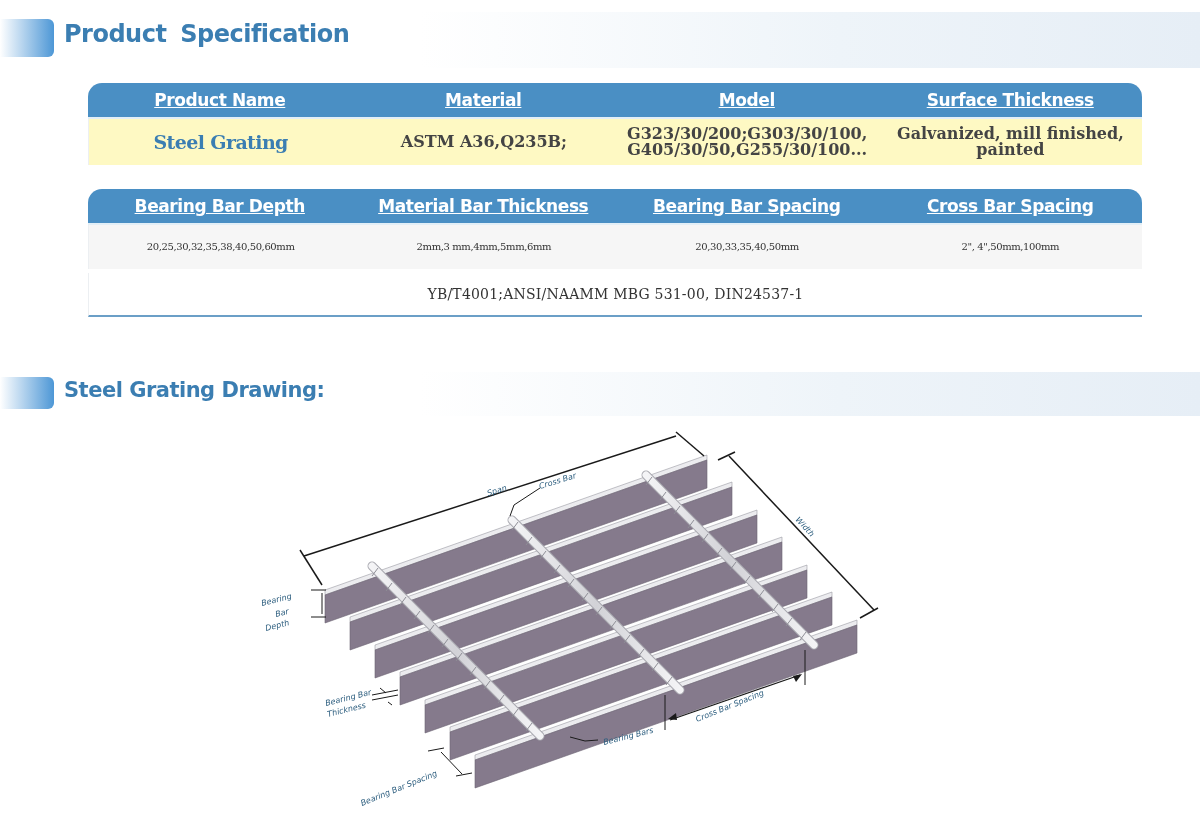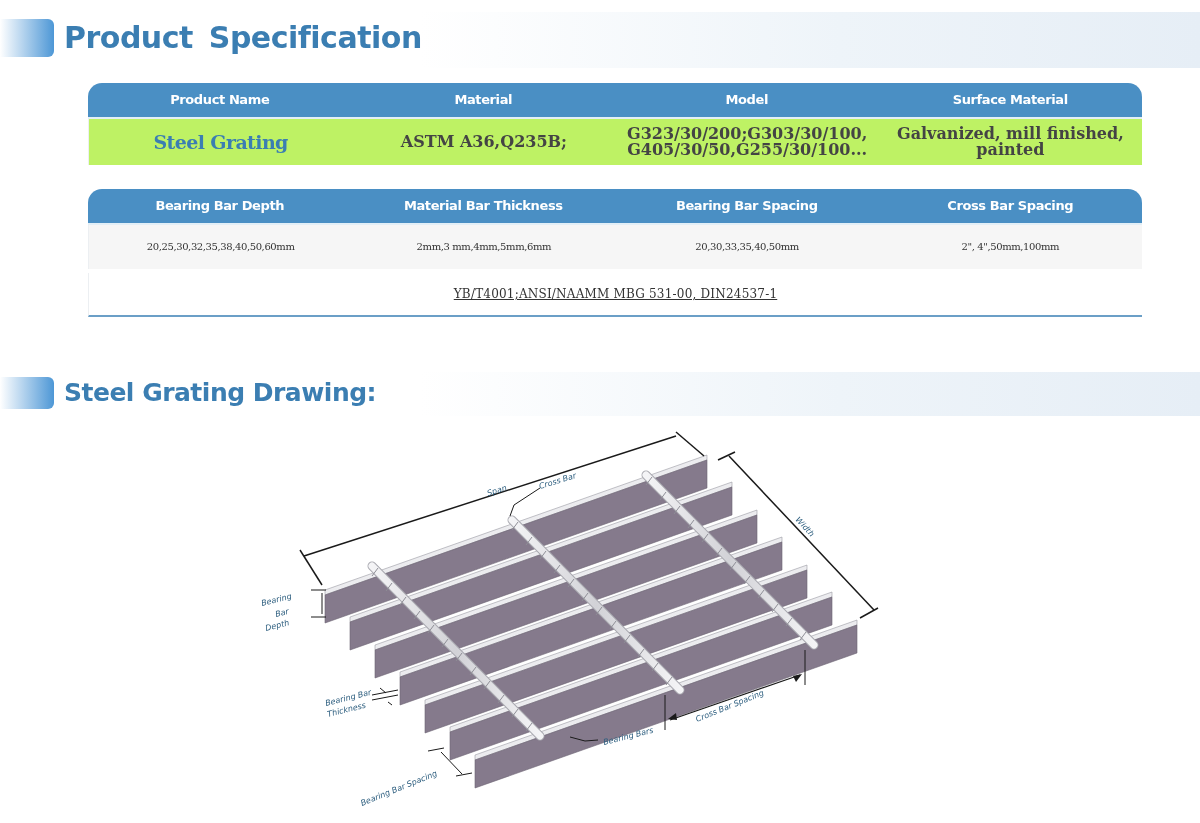--- a/index.html
+++ b/index.html
@@ -2,58 +2,58 @@
 <html><head>
 <meta charset="utf-8">
 <style>
   html,body{margin:0;padding:0;}
   body{width:1200px;height:823px;background:#ffffff;position:relative;overflow:hidden;font-family:"DejaVu Sans",sans-serif;}
   .section-head{position:absolute;left:0;width:1200px;height:56px;background:linear-gradient(90deg,#ffffff 0%,#ffffff 35%,#eef4f9 70%,#e6eef6 100%);}
   .section-head .marker{position:absolute;left:0;width:54px;height:38px;border-radius:0 6px 6px 0;background:linear-gradient(90deg,#ffffff 0%,#b9d6ef 40%,#4d97d6 100%);}
   .section-head .title{position:absolute;left:64px;color:#3b7eb2;font-weight:bold;font-family:"DejaVu Sans",sans-serif;letter-spacing:-0.5px;white-space:nowrap;}
   #sh1{top:12px;}
   #sh1 .marker{top:7px;}
-  #sh1 .title{top:8px;font-size:30px;word-spacing:6px;}
+  #sh1 .title{top:8px;font-size:24px;word-spacing:6px;}
   #sh2{top:372px;height:44px;}
   #sh2 .marker{top:5px;height:32px;}
-  #sh2 .title{top:6px;font-size:25px;}
+  #sh2 .title{top:6px;font-size:21px;}
 
   .spec-table{position:absolute;left:88px;width:1054px;}
   .spec-header{height:34px;background:#4a8fc4;border-radius:14px 14px 0 0;display:flex;border-bottom:2px solid #e3eff7;}
-  .spec-header .hcell{flex:1;color:#ffffff;font-weight:bold;font-size:13px;text-align:center;line-height:34px;letter-spacing:-0.4px;white-space:nowrap;}
+  .spec-header .hcell{flex:1;color:#ffffff;font-weight:bold;font-size:17px;text-align:center;line-height:34px;letter-spacing:-0.4px;white-space:nowrap;text-decoration:underline;}
   .spec-body{display:flex;align-items:center;border-left:1px solid #eceff2;}
   .spec-body .bcell{flex:1;text-align:center;color:#333;font-family:"DejaVu Serif",serif;font-size:12.5px;line-height:16px;}
   #t1{top:83px;}
-  #t1 .spec-body{height:46px;background:#bef264;}
+  #t1 .spec-body{height:46px;background:#fef9c3;}
   #t1 .bcell.name{color:#3b7eb2;font-size:19px;font-weight:bold;letter-spacing:-0.6px;font-family:"DejaVu Serif",serif;}
   #t1 .bcell{font-weight:bold;color:#444;font-size:16px;}
   #t2{top:189px;}
   #t2 .spec-body{height:44px;background:#f6f6f6;}
   #t2 .bcell{font-size:10px;color:#333;letter-spacing:-0.4px;}
   #t3{top:273px;}
   #t3 .spec-body{height:42px;background:#ffffff;border-bottom:2px solid #6b9fc7;}
-  #t3 .bcell{font-size:12px;color:#333;letter-spacing:0.2px;text-decoration:underline;}
+  #t3 .bcell{font-size:14px;color:#333;letter-spacing:0.2px;}
 
   #drawing{position:absolute;left:230px;top:420px;width:700px;height:400px;}
   .lbl{font-family:"DejaVu Sans",sans-serif;font-style:italic;fill:#2d5e7f;font-size:8px;}
 </style>
 </head>
 <body>
 
 <div class="section-head" id="sh1">
   <div class="marker"></div>
   <div class="title">Product  Specification</div>
 </div>
 
 <div class="spec-table" id="t1">
   <div class="spec-header">
     <div class="hcell">Product Name</div>
     <div class="hcell">Material</div>
     <div class="hcell">Model</div>
-    <div class="hcell">Surface Material</div>
+    <div class="hcell">Surface Thickness</div>
   </div>
   <div class="spec-body">
     <div class="bcell name">Steel Grating</div>
     <div class="bcell">
       <div>ASTM A36,Q235B;</div>
     </div>
     <div class="bcell">
       <div>G323/30/200;G303/30/100,</div>
       <div>G405/30/50,G255/30/100...</div>
     </div>

